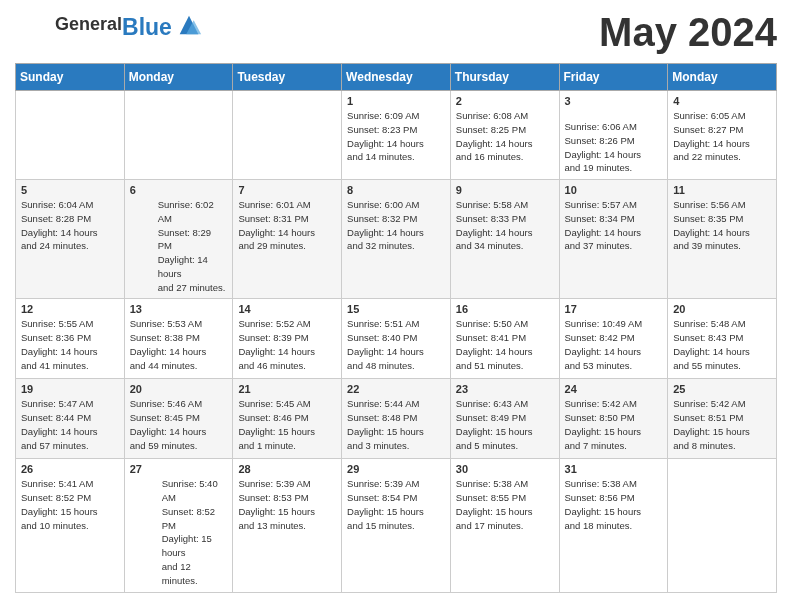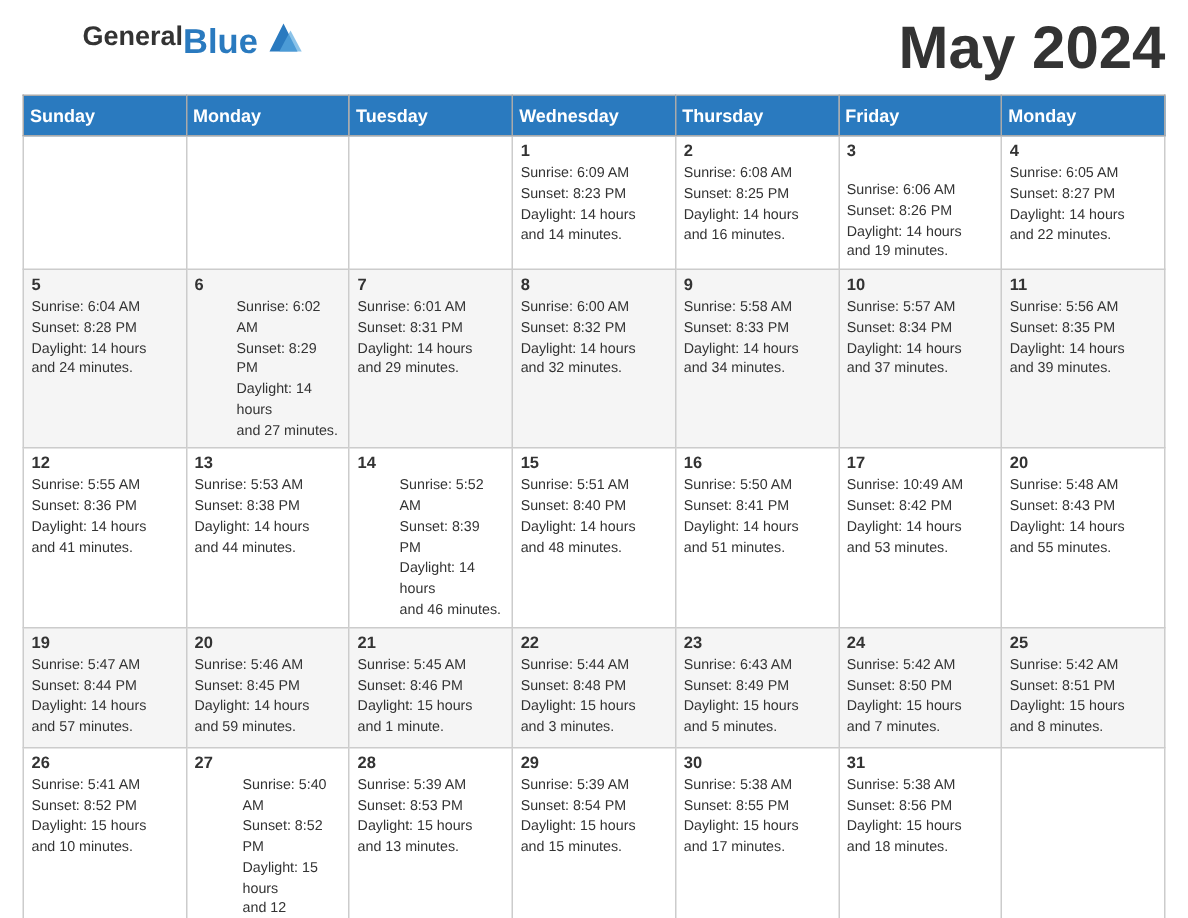--- a/index.html
+++ b/index.html
@@ -224,21 +224,21 @@
         </td>
         <td>
           <span class="day-num">13</span>
           <div class="cell-info" style="white-space: pre-line;">Sunrise: 5:53 AM
 Sunset: 8:38 PM
 Daylight: 14 hours
 and 44 minutes.</div>
         </td>
         <td>
           <span class="day-num">14</span>
-          <div class="cell-info" style="white-space: pre-line; margin-left: 28px;">Sunrise: 5:52 AM
+          <div class="cell-info" style="white-space: pre-line;">Sunrise: 5:52 AM
 Sunset: 8:39 PM
 Daylight: 14 hours
 and 46 minutes.</div>
         </td>
         <td>
           <span class="day-num">15</span>
           <div class="cell-info" style="white-space: pre-line;">Sunrise: 5:51 AM
 Sunset: 8:40 PM
 Daylight: 14 hours
 and 48 minutes.</div>

